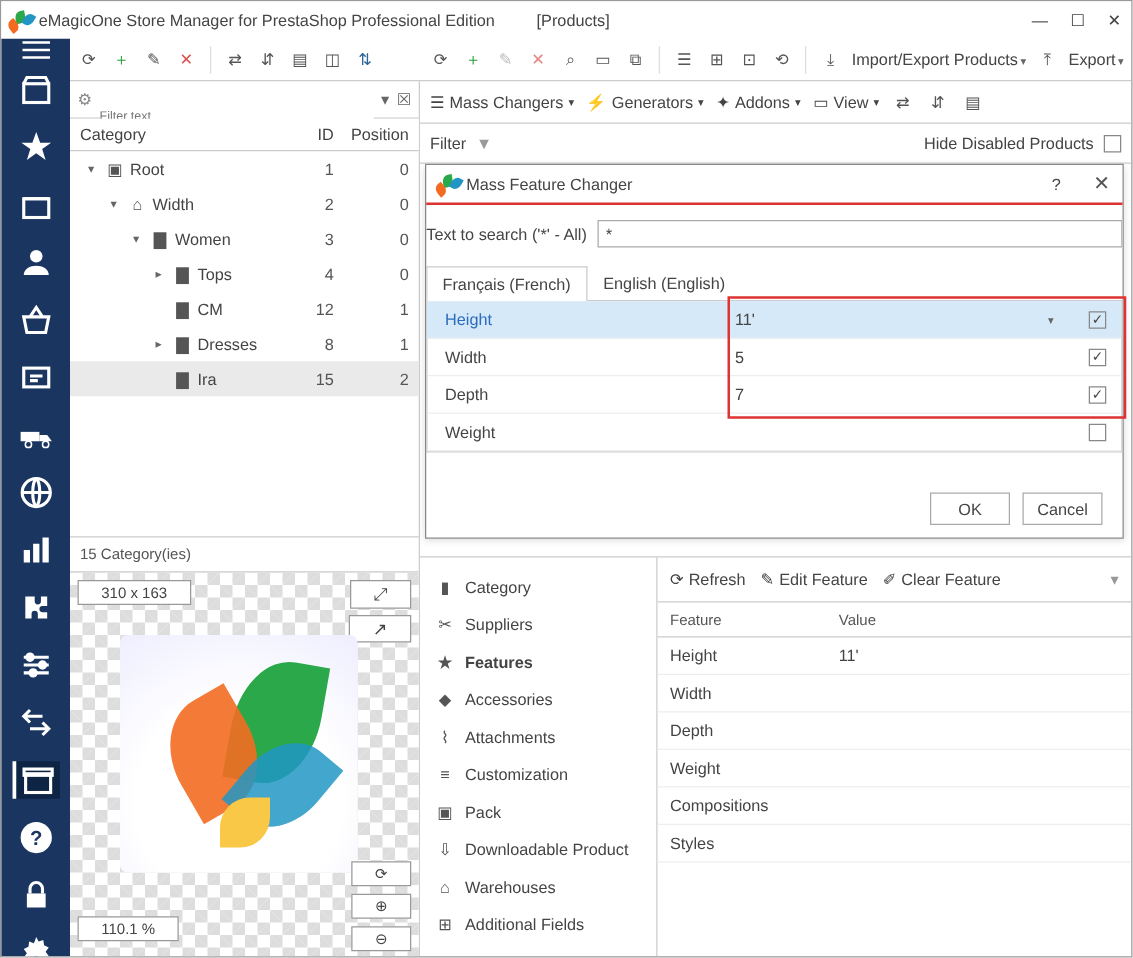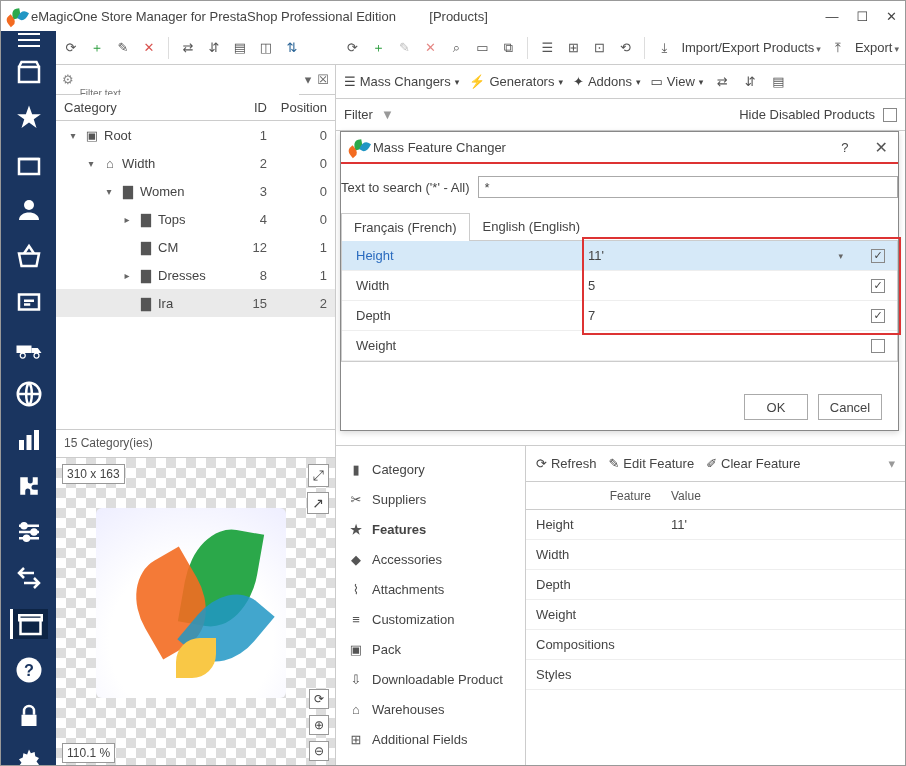--- a/index.html
+++ b/index.html
@@ -40,21 +40,21 @@
 .trow .c1{width:50px;text-align:right;color:#555;} .trow .c2{width:60px;text-align:right;color:#555;}
 .indent { display:inline-block; }
 .tw{color:#666;font-size:10px;width:14px;text-align:center;}
 .catfoot { height:28px; border-top:1px solid #ccc; padding:0 8px; display:flex; align-items:center; font-size:12px; color:#555;}
 .preview { flex:1; position:relative; background-image:
  linear-gradient(45deg,#ddd 25%,transparent 25%),
  linear-gradient(-45deg,#ddd 25%,transparent 25%),
  linear-gradient(45deg,transparent 75%,#ddd 75%),
  linear-gradient(-45deg,transparent 75%,#ddd 75%);
  background-size:20px 20px; background-position:0 0,0 10px,10px -10px,-10px 0; background-color:#fff; border-top:1px solid #ccc;}
-.preview .badge { position:absolute; background:#fff; border:1px solid #999; padding:2px 4px; font-size:12px;}
+.preview .badge { position:absolute; background:#fff; border:1px solid #999; padding:2px 18px; font-size:12px;}
 .pimg { position:absolute; left:40px; top:50px; width:190px; height:190px; background:radial-gradient(circle at 50% 70%, #fff 50%, #eef 100%); border-radius:6px;}
 .pimg .leaf{position:absolute;border-radius:60% 0 60% 0;}
 .l1{width:70px;height:100px;background:#2ba84a;left:90px;top:20px;transform:rotate(10deg);}
 .l2{width:70px;height:90px;background:#f36b21;left:40px;top:50px;transform:rotate(-30deg);opacity:.9;}
 .l3{width:60px;height:80px;background:#2196c4;left:100px;top:80px;transform:rotate(40deg);opacity:.85;}
 .l4{width:40px;height:40px;background:#f9c846;left:80px;top:130px;border-radius:50%;}
 .rightpane { flex:1; display:flex; flex-direction:column; position:relative;}
 .rtoolbar { height:34px; border-bottom:1px solid #ccc; display:flex; align-items:center; padding:0 8px; gap:10px;}
 .rtoolbar .group { display:flex; align-items:center; gap:4px; }
 .rtoolbar .label { font-size:13px;}
@@ -67,21 +67,21 @@
 .catlist { width:190px; border-right:1px solid #ccc; padding:8px 0;}
 .catlist .citem { height:30px; display:flex; align-items:center; gap:8px; padding:0 12px; font-size:13px; color:#444;}
 .catlist .citem.sel { font-weight:600;}
 .catlist .ci{width:16px;height:16px;display:flex;align-items:center;justify-content:center;color:#555;}
 .featpane { flex:1; display:flex; flex-direction:column;}
 .ftool { height:36px; border-bottom:1px solid #ccc; display:flex; align-items:center; padding:0 10px; gap:12px;}
 .ftool .btn{display:flex;align-items:center;gap:4px;color:#888;font-size:13px;}
 .ftool .btn.active{color:#444;}
 .fthead { height:28px; border-bottom:1px solid #ccc; display:flex; align-items:center;}
 .fthead span{font-size:12px;color:#555;padding:0 10px;}
-.fthead span:first-child{width:135px;text-align:right;}
+.fthead span:first-child{width:135px;}
 .frow { height:30px; border-bottom:1px solid #eee; display:flex; align-items:center;}
 .frow span{padding:0 10px; font-size:13px;}
 .frow span:first-child{width:135px;}
 .dialog { position:absolute; left:4px; top:0; right:6px; height:300px; background:#fff; border:1px solid #888; box-shadow:0 2px 6px rgba(0,0,0,.15); z-index:10;}
 .dlgtitle { height:32px; display:flex; align-items:center; padding:0 10px; border-bottom:2px solid #d33; gap:6px;}
 .dlgtitle .t{flex:1;font-size:13px;}
 .dlgtitle .x{font-size:16px;color:#555;}
 .dlgbody { padding:12px 0;}
 .searchrow { display:flex; align-items:center; gap:8px; margin-bottom:14px;}
 .searchrow input{flex:1;border:1px solid #aaa;height:22px;padding:0 6px;}
@@ -350,21 +350,21 @@
           <span class="badge" style="right:6px;top:34px;font-size:14px">↗</span>
           <div class="pimg">
             <span class="leaf l1"></span>
               <span class="leaf l2"></span>
               <span class="leaf l3"></span>
               <span class="leaf l4"></span>
           </div>
           <span class="badge" style="right:6px;bottom:56px;">⟳</span>
           <span class="badge" style="right:6px;bottom:30px;">⊕</span>
           <span class="badge" style="right:6px;bottom:4px;">⊖</span>
-          <span class="badge" style="left:6px;bottom:2px;">110.1 %</span>
+          <span class="badge" style="left:6px;bottom:12px;">110.1 %</span>
         </div>
       </div>
 
       <div class="rightpane">
         <div class="rtoolbar">
           <div class="group">
               <span>☰</span>
               <span class="label" style="">Mass Changers</span>
               <span style="font-size:9px">▾</span>
             </div>

